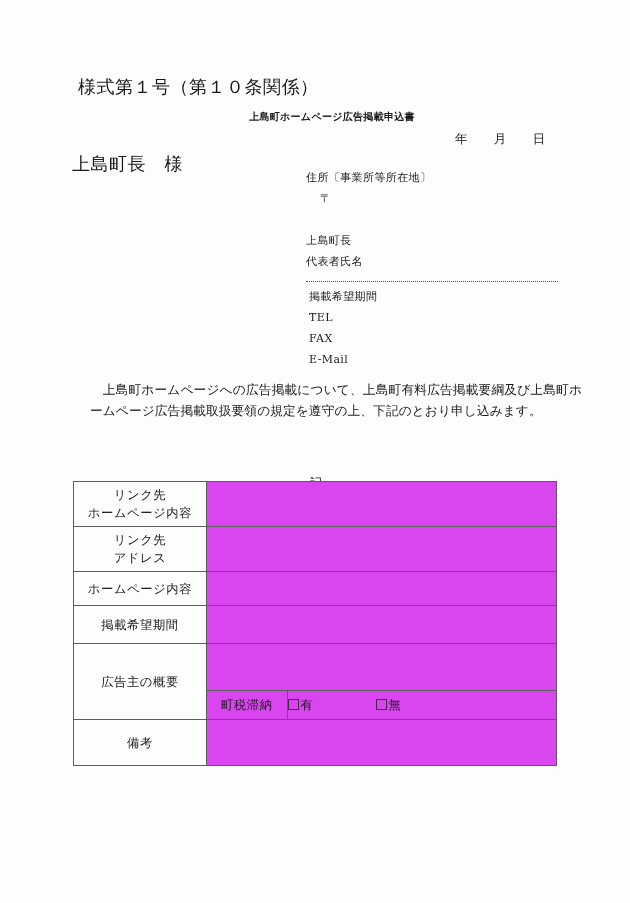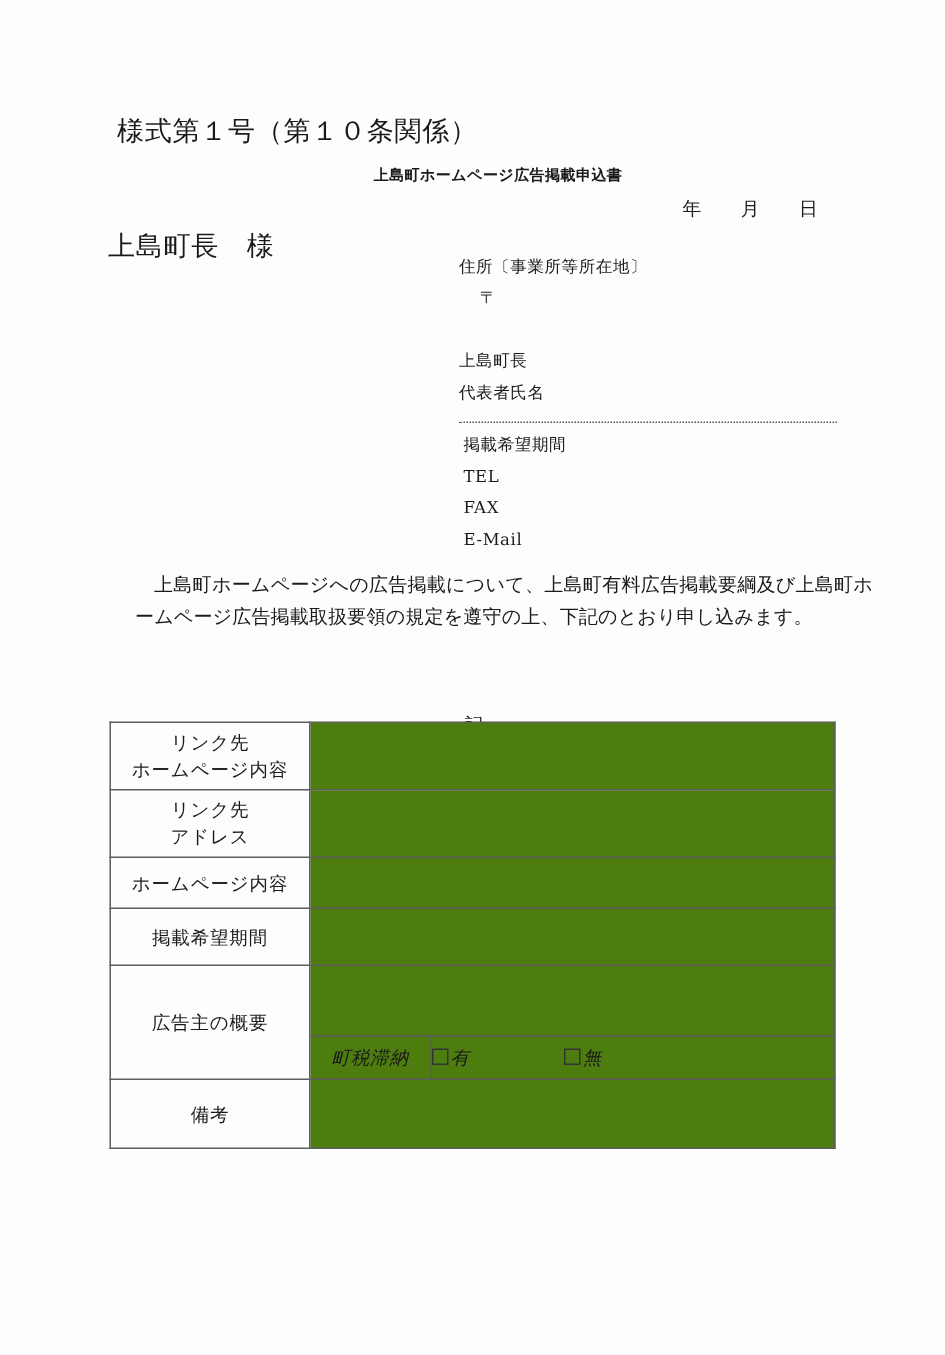--- a/index.html
+++ b/index.html
@@ -135,22 +135,21 @@
     padding: 0;
     vertical-align: middle;
   }
   .form-table td.label {
     text-align: center;
     line-height: 18px;
     letter-spacing: 0.6px;
     padding: 4px 2px;
   }
   .form-table td.value {
-    background: #4d7c0f;
-    font-style: italic;
+    background: #d946ef;
   }
   .col-label { width: 133px; }
 
   .row-h1 { height: 44px; }
   .row-h2 { height: 40px; }
   .row-h3 { height: 34px; }
   .row-h4 { height: 38px; }
   .row-h7 { height: 46px; }
 
   .sub-cell {

